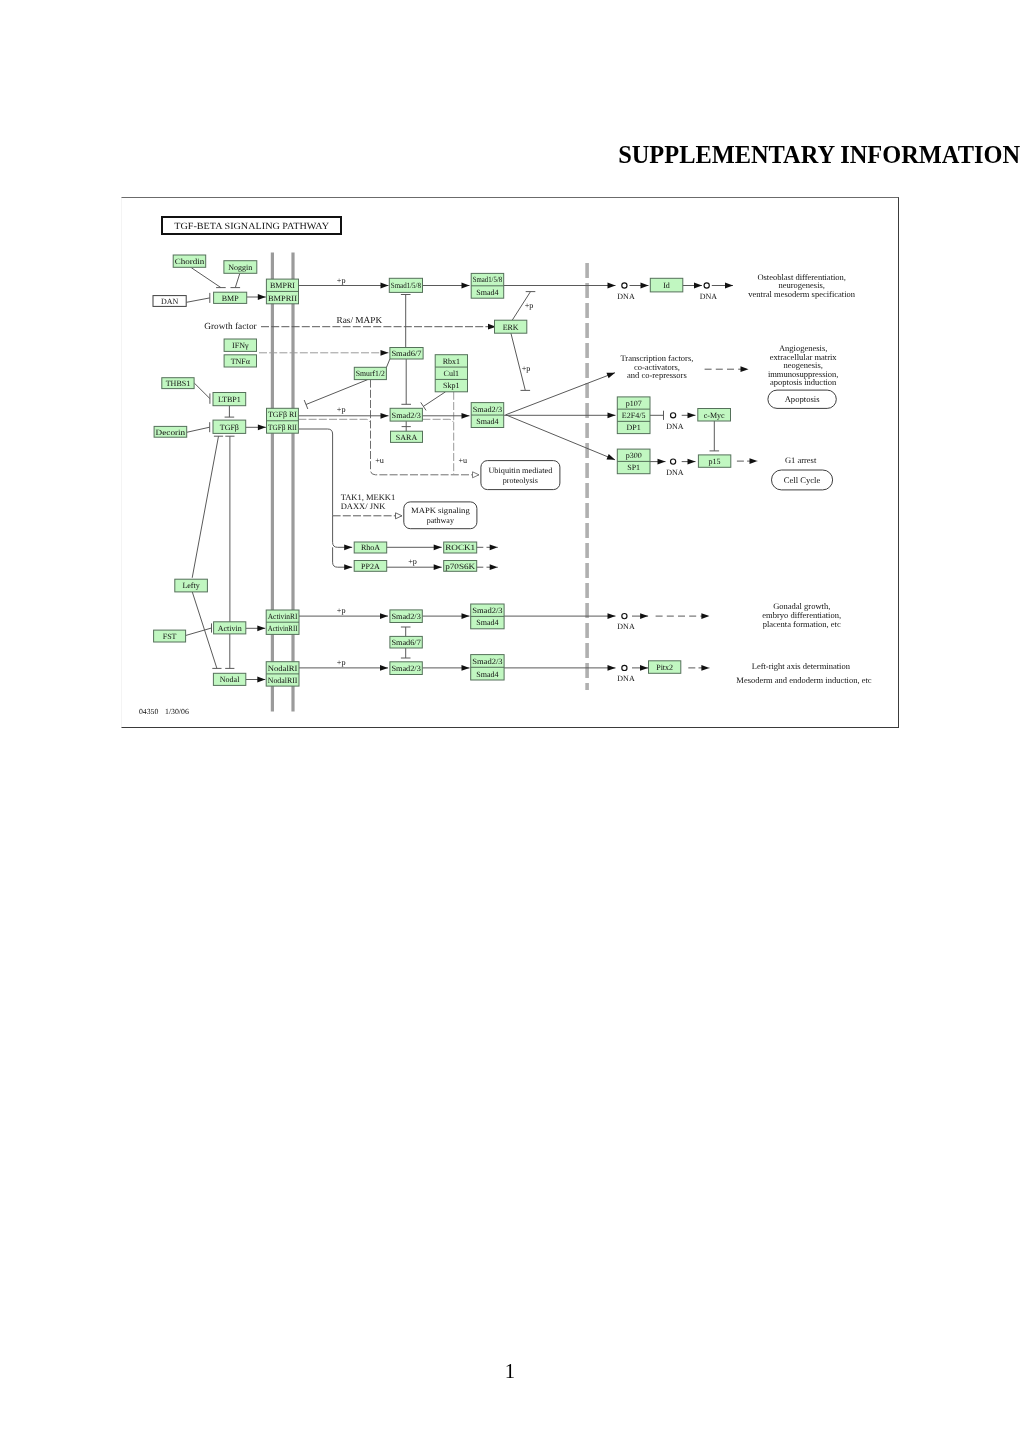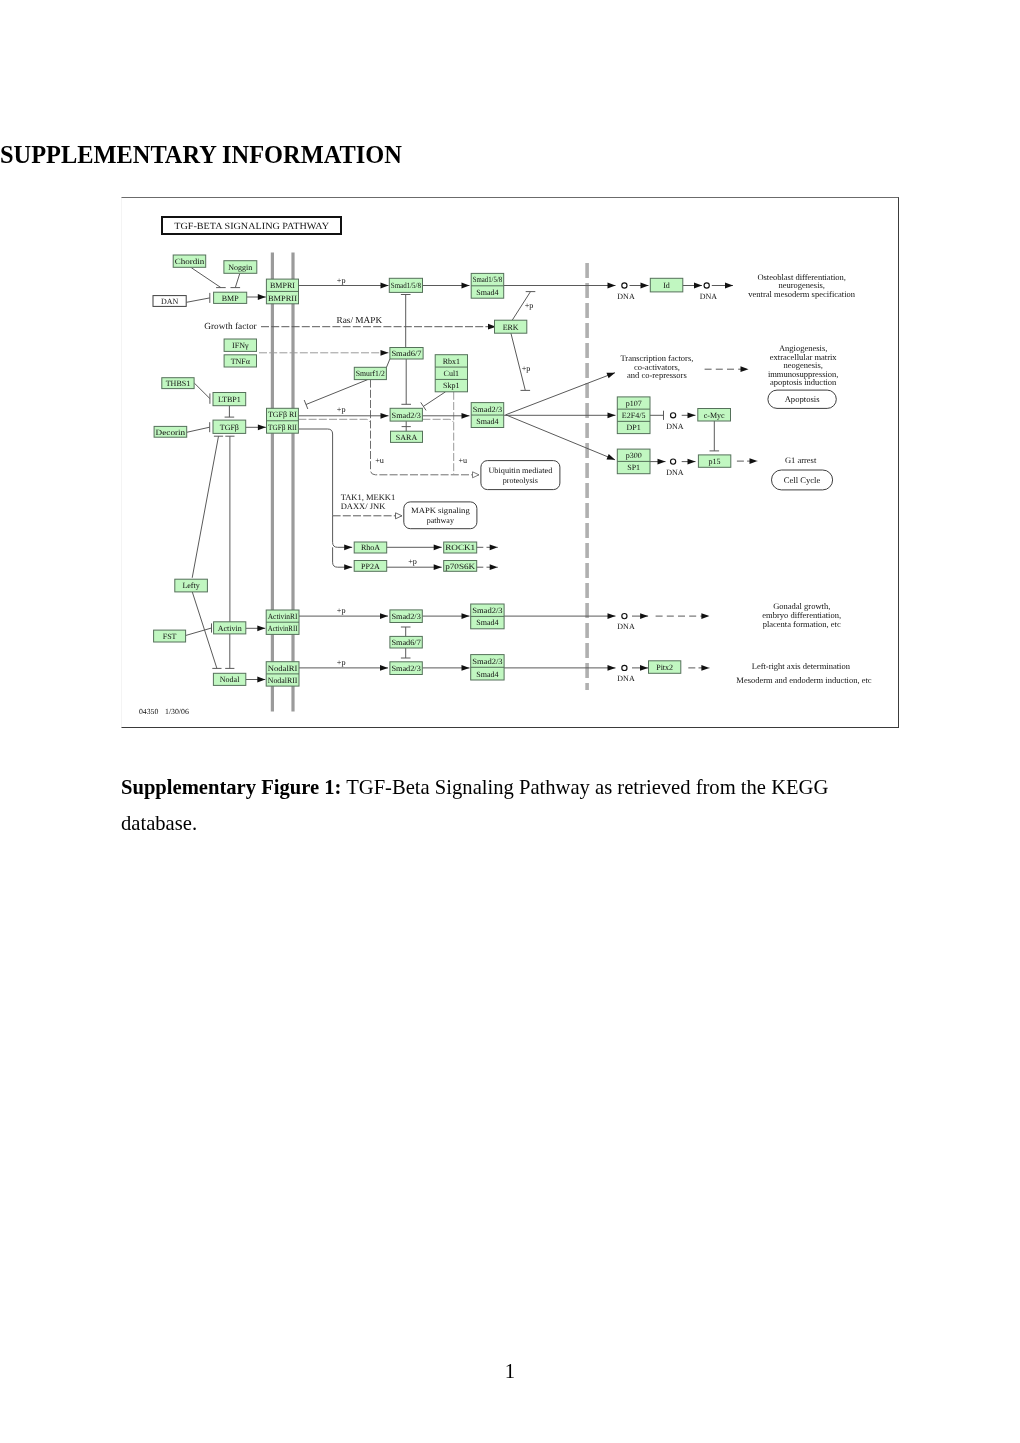--- a/index.html
+++ b/index.html
@@ -1,18 +1,18 @@
 <!DOCTYPE html>
 <html><head>
 <meta charset="utf-8">
 <style>
   html,body{margin:0;padding:0;background:#fff;}
   body{width:1020px;height:1443px;font-family:"Liberation Serif",serif;}
   .page{position:relative;width:1020px;height:1443px;overflow:hidden;}
-  #page-title{position:absolute;left:0;top:141px;width:1020px;text-align:left;
+  #page-title{position:absolute;left:0;top:141px;width:1020px;text-align:right;
      font-family:"Liberation Serif",serif;font-weight:bold;font-size:24.4px;color:#000;}
   #figframe{position:absolute;left:121px;top:197px;width:778px;height:531px;
      border:1px solid #555;border-left-color:#f4f4f4;border-right-width:1.6px;border-right-color:#3c3c3c;
      border-bottom-width:1.4px;border-bottom-color:#3a3a3a;border-top-color:#6b6b6b;
      box-sizing:border-box;background:#fff;overflow:hidden;}
   #figsvg{position:absolute;left:0;top:0;display:block;}
   #caption{position:absolute;left:121px;top:770px;width:716px;font-size:20.6px;line-height:35.5px;color:#000;}
   #caption .lbl{font-weight:bold;}
   #pagenum{position:absolute;left:0;top:1360px;width:1020px;text-align:center;font-size:20.6px;color:#000;}
   #figsvg text{font-family:"Liberation Serif",serif;fill:#111;-webkit-font-smoothing:none;text-rendering:geometricPrecision;}
@@ -422,16 +422,15 @@
           <text x="257.5" y="265.2" text-anchor="middle" font-size="8.2">+u</text>
           <text x="340.8" y="265.2" text-anchor="middle" font-size="8.2">+u</text>
           <text x="218.7" y="302.3" text-anchor="start" font-size="8.5">TAK1, MEKK1</text>
           <text x="218.7" y="311.3" text-anchor="start" font-size="8.5">DAXX/ JNK</text>
           <text x="16.9" y="515.9" text-anchor="start" font-size="7.8">04350</text>
           <text x="43" y="515.9" text-anchor="start" font-size="7.8">1/30/06</text>
         </g>
       </svg>
   </div>
 
-  <div id="caption"><span class="lbl">Supplementary Figure 1:</span><span> TGF-Beta Signaling Pathway as retrieved from the KEGG database.</span></div>
 
   <div id="pagenum">1</div>
 </div>
 
 </body></html>

